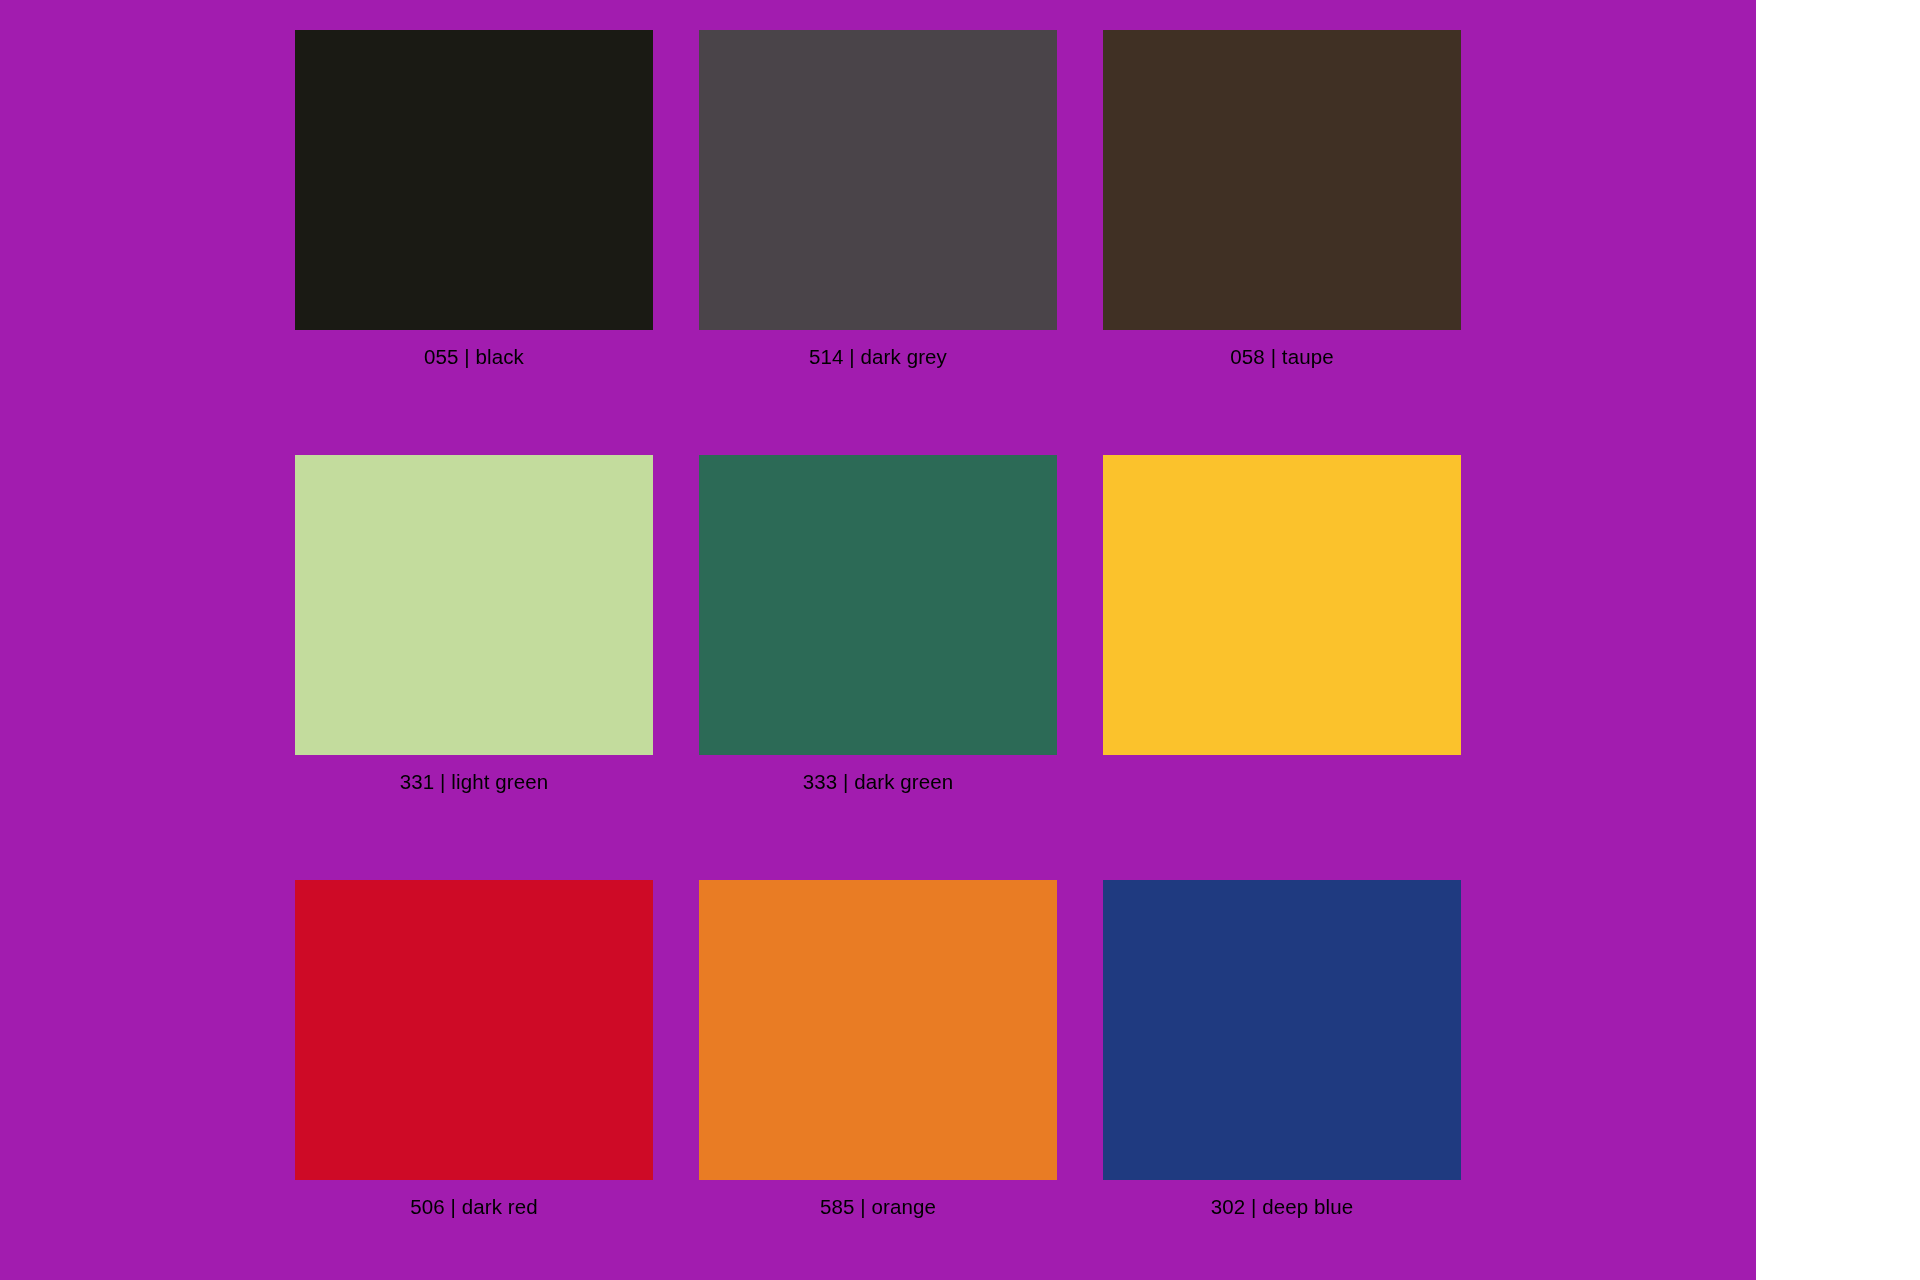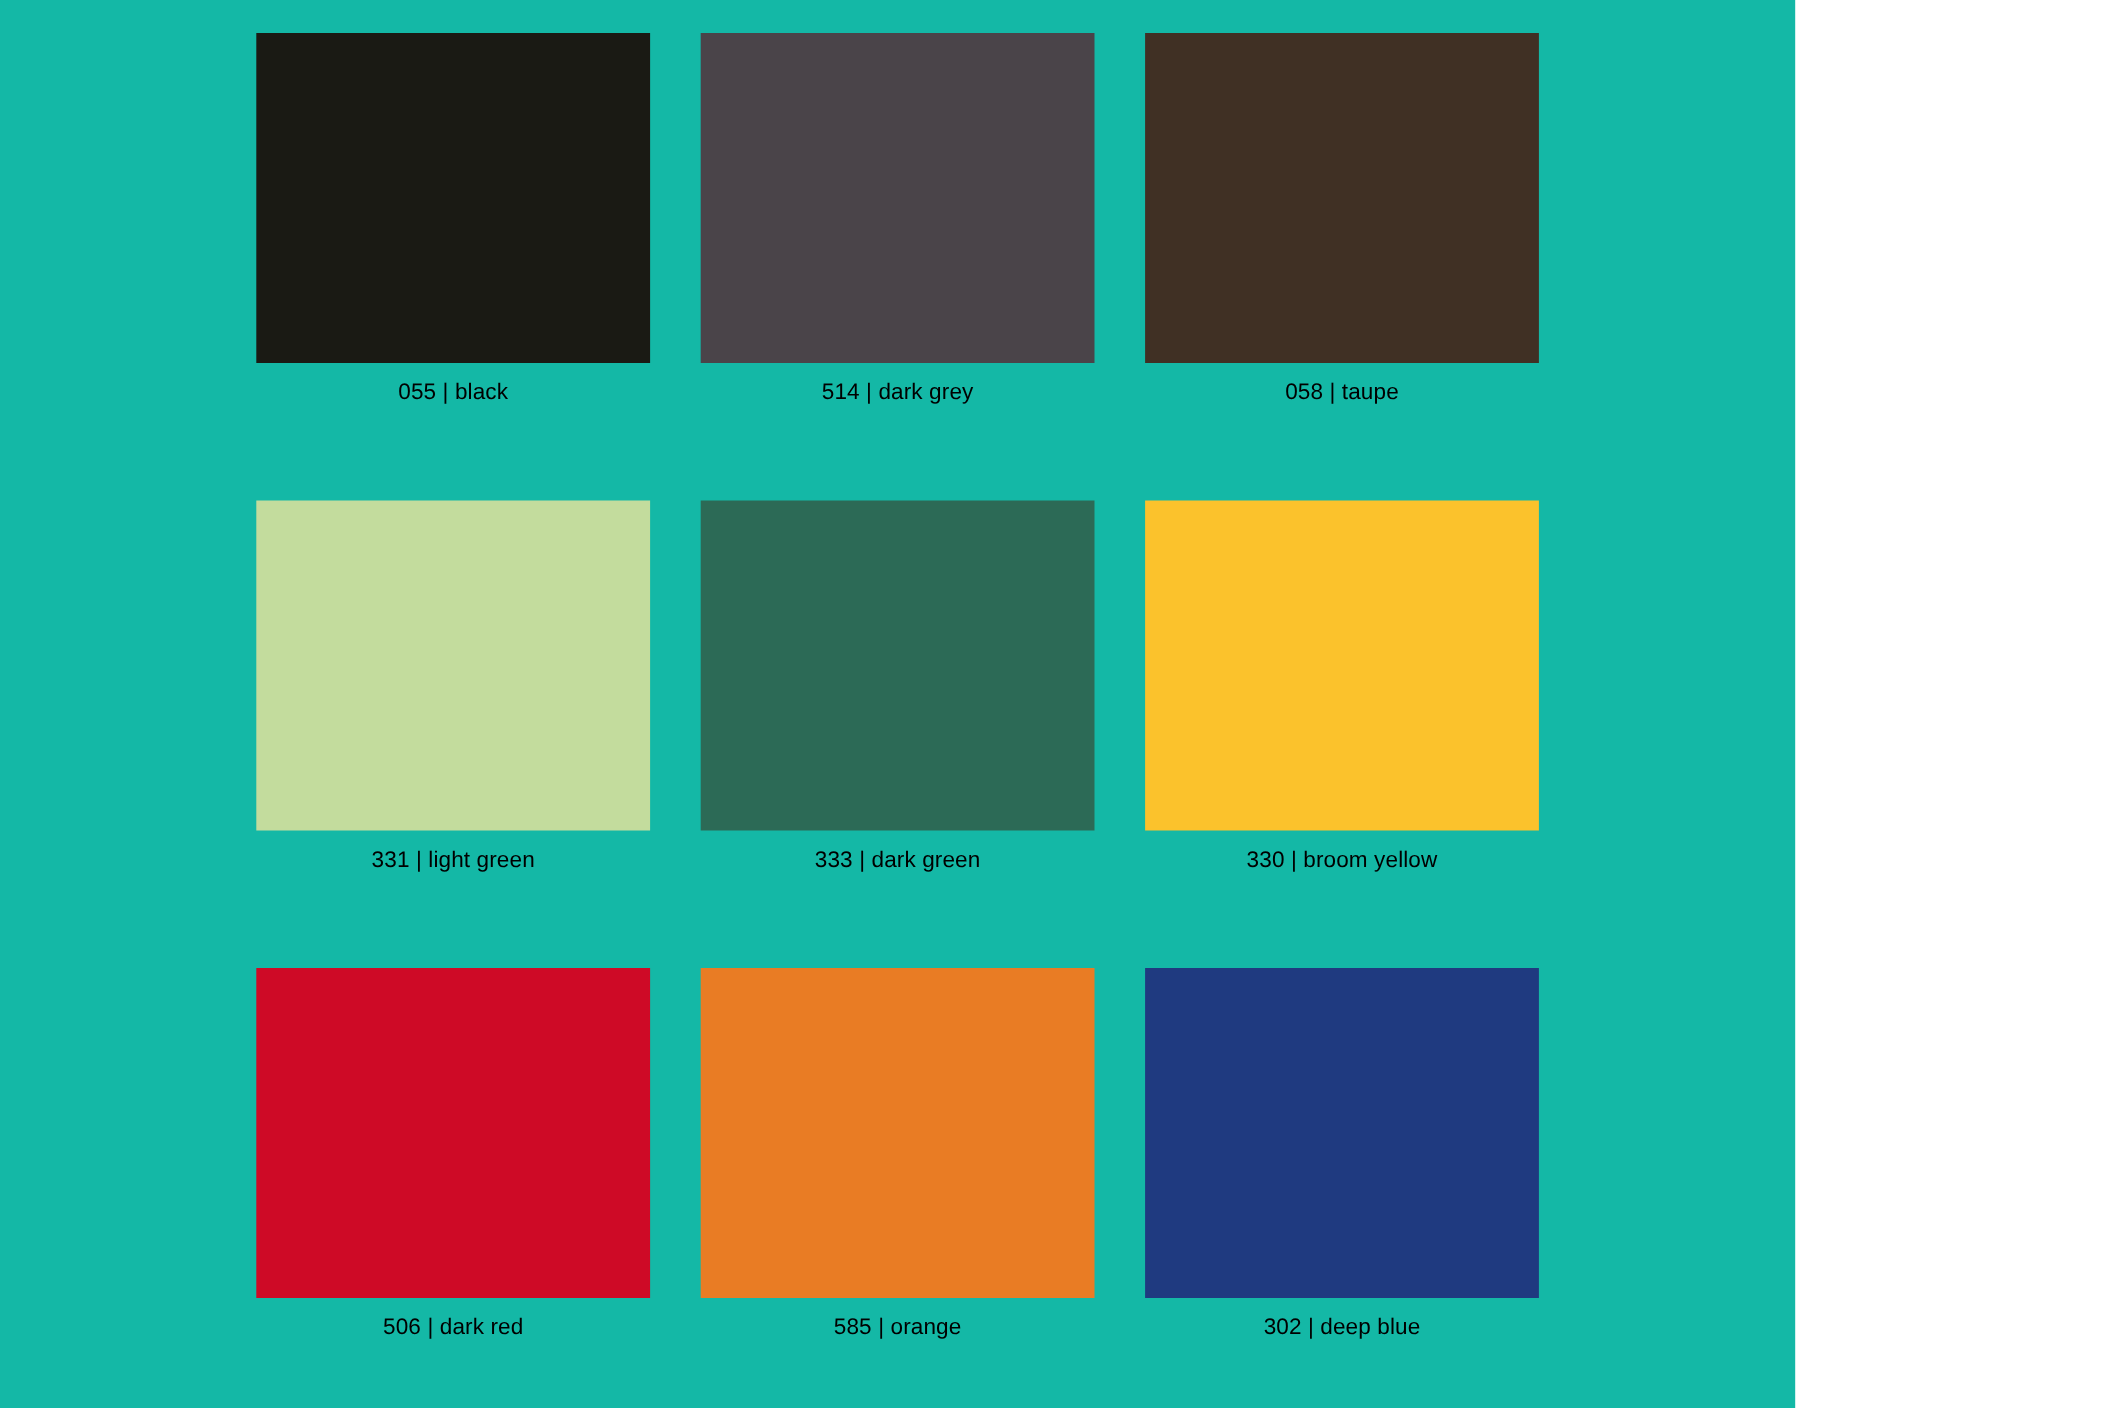--- a/index.html
+++ b/index.html
@@ -7,23 +7,23 @@
 
   html, body {
     width: 1920px;
     height: 1280px;
     background: #ffffff;
     font-family: "Liberation Sans", "DejaVu Sans", sans-serif;
     overflow: hidden;
   }
 
   #swatch-chart {
-    width: 1632px;
+    width: 1756px;
     height: 1280px;
-    background: #14b8a6;
+    background: #a21caf;
     position: relative;
     display: flex;
     flex-direction: column;
     justify-content: flex-start;
     padding-top: 30px;
   }
 
   .swatch-grid {
     display: grid;
     grid-template-columns: repeat(3, 358px);
@@ -88,21 +88,20 @@
       <div class="swatch-label">331 | light green</div>
     </div>
 
     <div class="swatch-cell">
       <div class="swatch-chip" style="background-color: rgb(44, 106, 86);"></div>
       <div class="swatch-label">333 | dark green</div>
     </div>
 
     <div class="swatch-cell">
       <div class="swatch-chip" style="background-color: rgb(251, 194, 44);"></div>
-      <div class="swatch-label">330 | broom yellow</div>
     </div>
 
     <div class="swatch-cell">
       <div class="swatch-chip" style="background-color: rgb(206, 10, 38);"></div>
       <div class="swatch-label">506 | dark red</div>
     </div>
 
     <div class="swatch-cell">
       <div class="swatch-chip" style="background-color: rgb(233, 124, 36);"></div>
       <div class="swatch-label">585 | orange</div>

